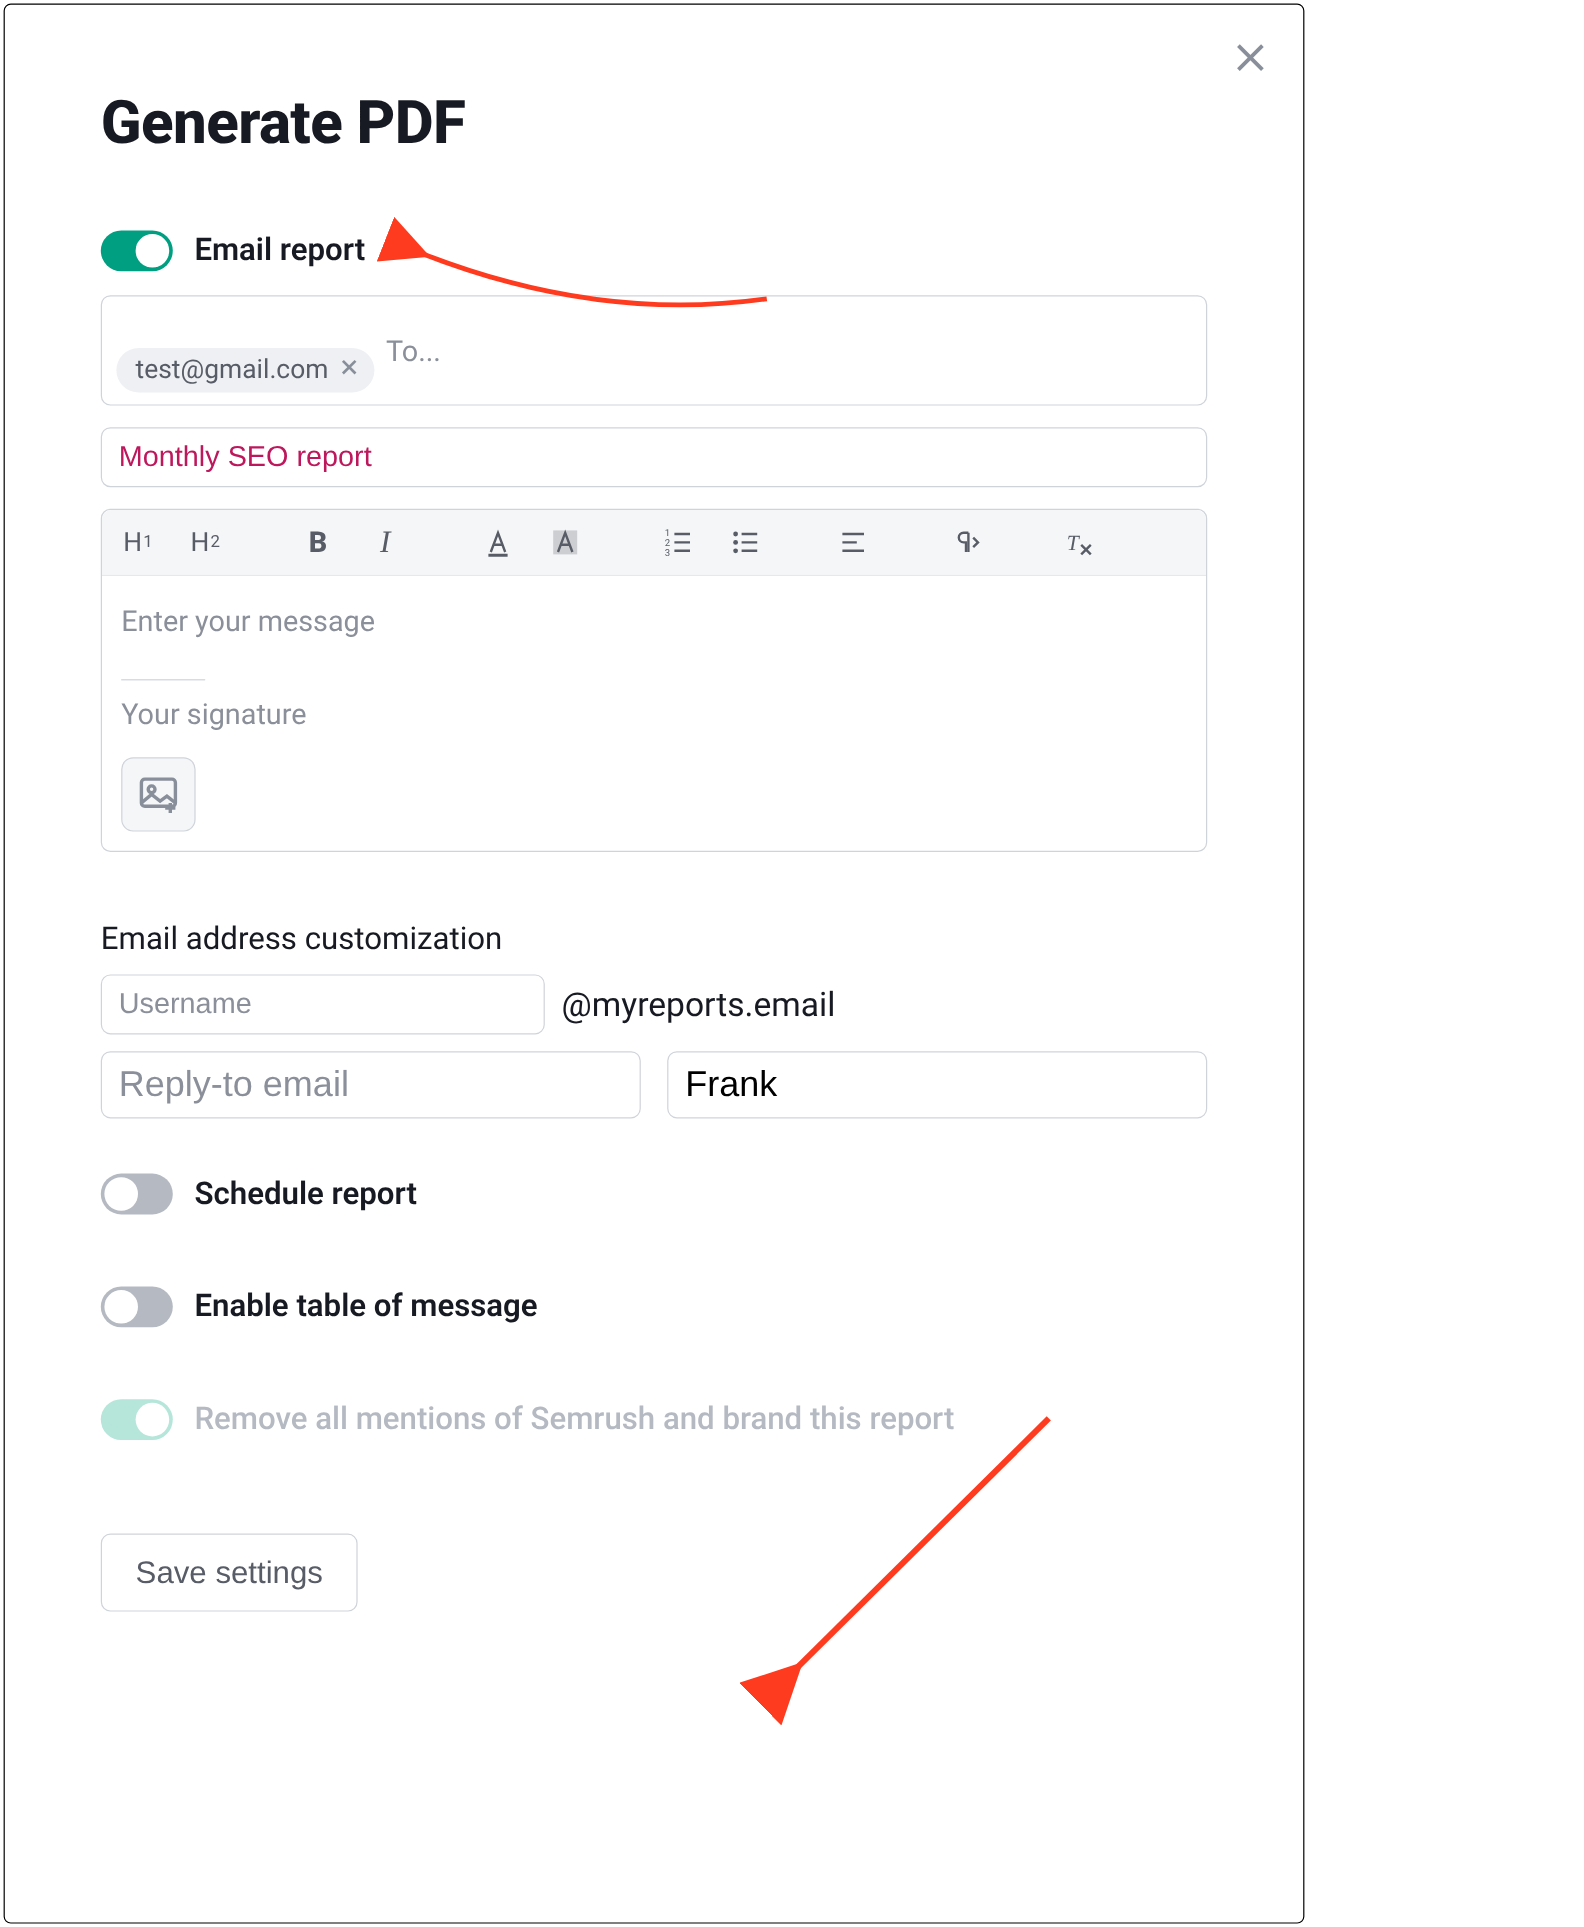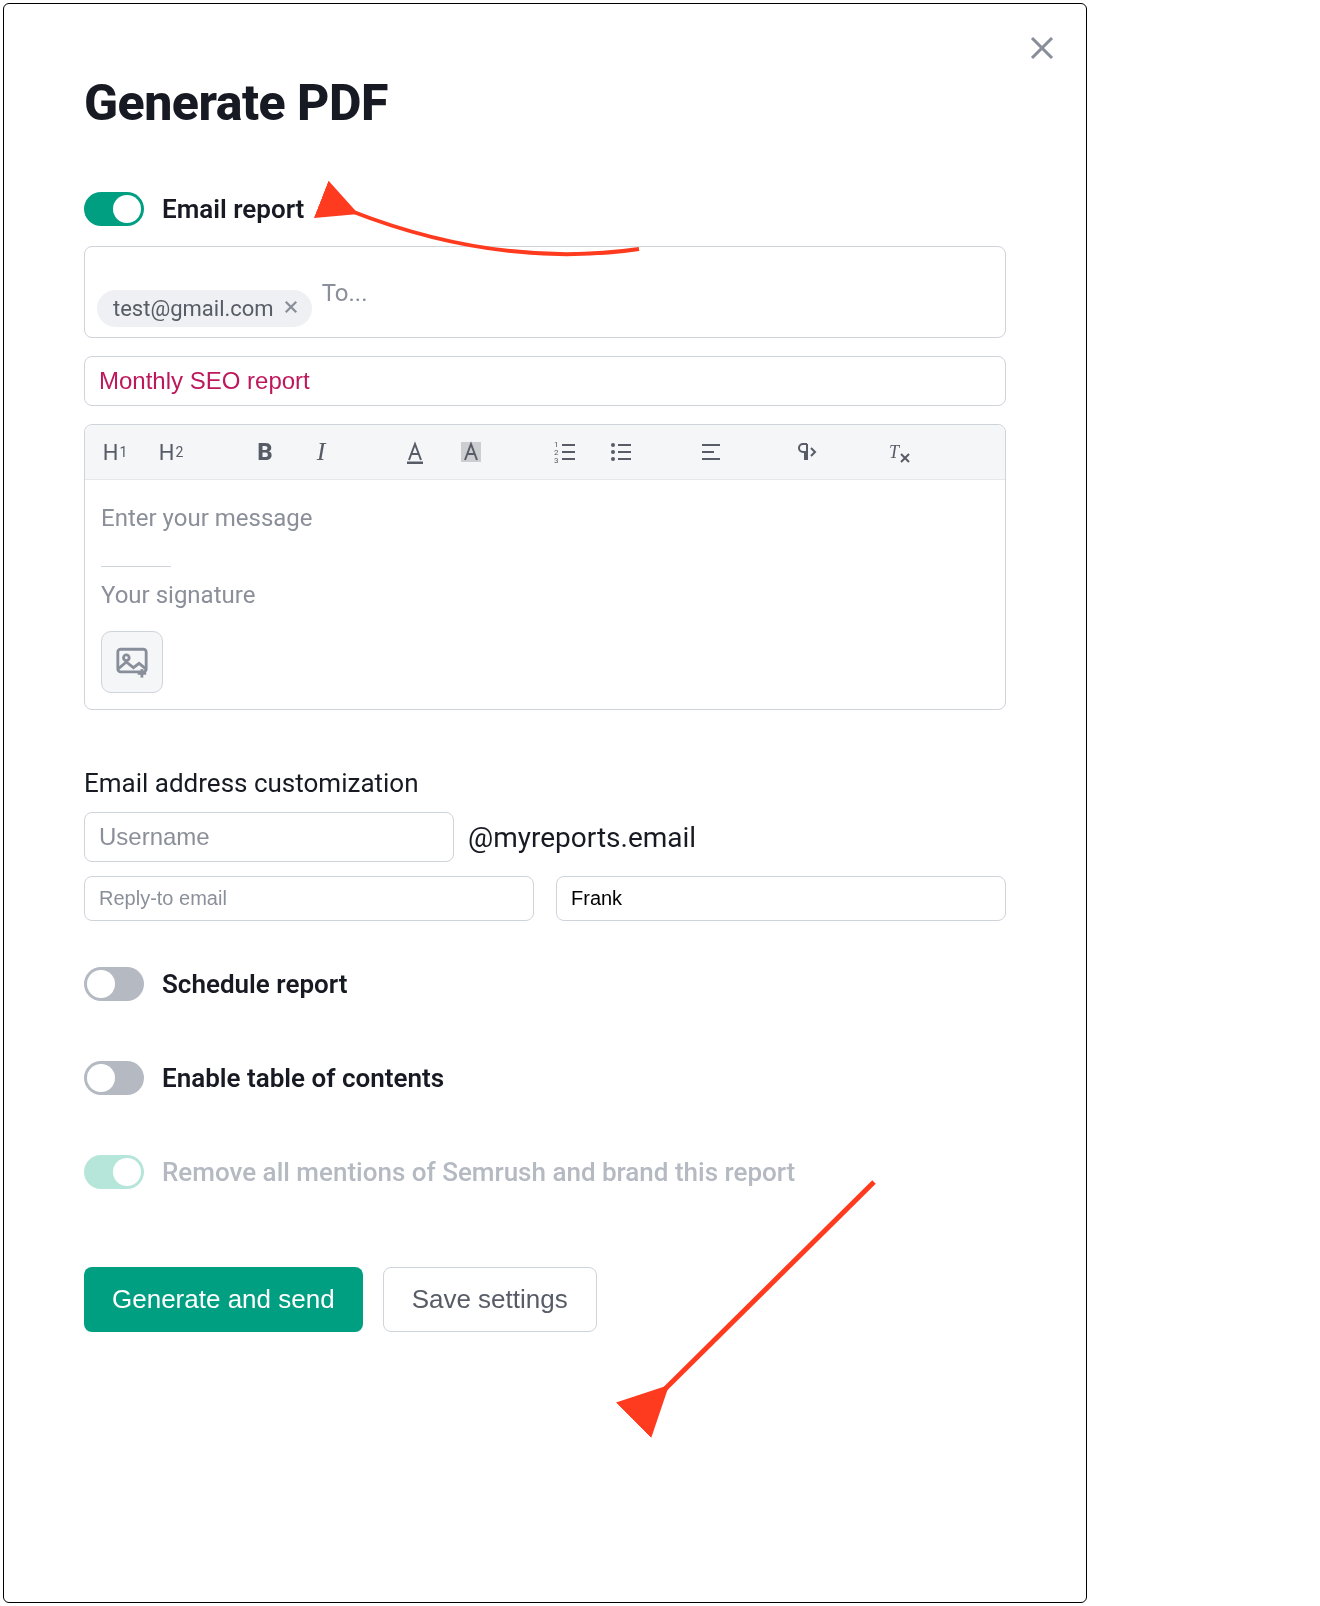--- a/index.html
+++ b/index.html
@@ -139,21 +139,21 @@
     border-radius:8px;
     font-size:24px;
     padding:10px 14px;
   }
   .suffix { font-size:28px; }
   .two-col { display:flex; gap:22px; margin-bottom:46px; }
   .two-col input {
     flex:1;
     border:1px solid #cfd3da;
     border-radius:8px;
-    font-size:20px;
+    font-size:30px;
     padding:10px 14px;
   }
   input::placeholder { color:#8a8f99; }
 
   .toggle-section { display:flex; flex-direction:column; gap:40px; margin-bottom:58px; }
 
   .actions { display:flex; gap:20px; }
   .btn {
     font-size:26px;
     padding:16px 28px;
@@ -309,33 +309,32 @@
     <div class="toggle-row">
       <div class="toggle off">
           <div class="knob"></div>
         </div>
       <div class="toggle-label">Schedule report</div>
     </div>
     <div class="toggle-row">
       <div class="toggle off">
           <div class="knob"></div>
         </div>
-      <div class="toggle-label">Enable table of contents</div>
+      <div class="toggle-label">Enable table of message</div>
     </div>
     <div class="toggle-row">
       <div class="toggle on disabled">
           <div class="knob"></div>
         </div>
       <div class="toggle-label disabled">Remove all mentions of Semrush and brand this report</div>
     </div>
   </div>
 
   
   <div class="actions">
-    <button class="btn primary">Generate and send</button>
     <button class="btn secondary">Save settings</button>
   </div>
 
   
   <div class="arrow" style="left:335px; top:195px;">
     <svg width="320" height="80">
         <defs>
           <marker id="ah1" markerWidth="10" markerHeight="10" refX="2" refY="5" orient="auto">
             <path d="M10 0 L0 5 L10 10 z" fill="#ff3b1f"></path>
           </marker>

